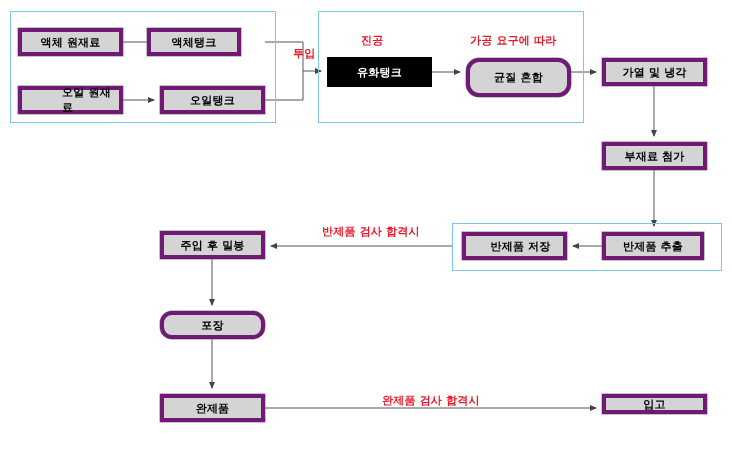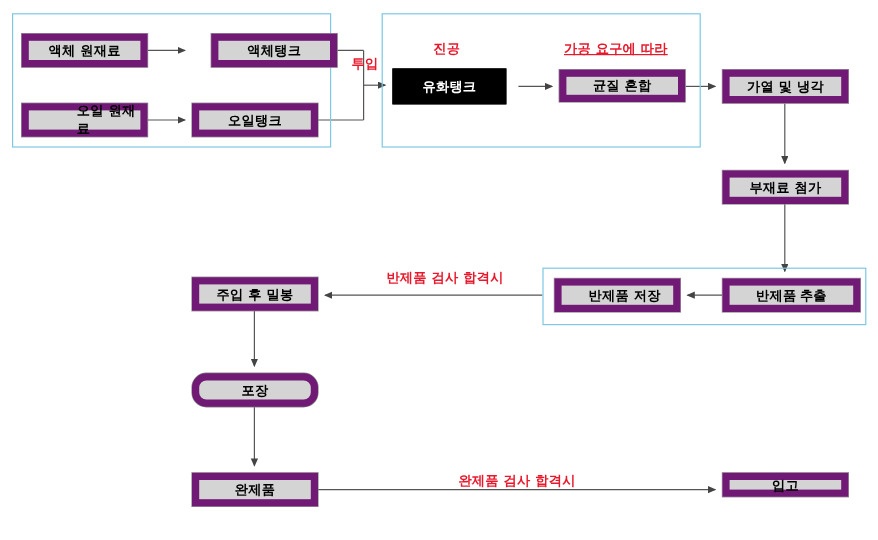--- a/index.html
+++ b/index.html
@@ -24,21 +24,21 @@
   }
   .group-box {
     position: absolute;
     border: 1px solid #7ec8e3;
     background: transparent;
     box-sizing: border-box;
   }
   .node {
     position: absolute;
     box-sizing: border-box;
-    border: 6px solid #701a75;
+    border: 4px solid #701a75;
     background: #d4d4d4;
     display: flex;
     align-items: center;
     justify-content: center;
     font-size: 11px;
     font-weight: bold;
     color: #000000;
     letter-spacing: 0.2px;
     box-shadow: 0 0 0 0.5px #888888;
   }
@@ -99,49 +99,49 @@
       <path d="M265,408 L596,408" marker-end="url(#arrow)"></path>
     </g>
   </svg>
 
   <div class="group-box" style="left:10px; top:11px; width:266px; height:112px;"></div>
   <div class="group-box" style="left:318px; top:11px; width:266px; height:112px;"></div>
   <div class="group-box" style="left:452px; top:223px; width:270px; height:48px;"></div>
 
   <div class="node" style="left:18px; top:28px; width:105px; height:28px;">액체 원재료</div>
 
-  <div class="node" style="left:176px; top:28px; width:105px; height:28px;">액체탱크</div>
+  <div class="node" style="left:147px; top:28px; width:94px; height:28px;">액체탱크</div>
 
   <div class="node" style="left:18px; top:86px; width:105px; height:28px;padding-left:40px;">오일 원재료</div>
 
   <div class="node" style="left:160px; top:86px; width:105px; height:28px;">오일탱크</div>
 
-  <div class="node dark" style="left:327px; top:57px; width:95px; height:30px;font-family:Liberation Mono, monospace;">유화탱크</div>
+  <div class="node dark" style="left:327px; top:57px; width:105px; height:30px;font-family:Liberation Mono, monospace;">유화탱크</div>
 
-  <div class="node" style="left:466px; top:58px; width:105px; height:27px;">균질 혼합</div>
+  <div class="node" style="left:466px; top:58px; width:105px; height:39px;border-radius:13px;">균질 혼합</div>
 
   <div class="node" style="left:602px; top:142px; width:105px; height:28px;">부재료 첨가</div>
 
   <div class="node" style="left:602px; top:58px; width:105px; height:28px;">가열 및 냉각</div>
 
-  <div class="node" style="left:602px; top:232px; width:115px; height:28px;font-family:Liberation Serif, serif;">반제품 추출</div>
+  <div class="node" style="left:602px; top:232px; width:102px; height:28px;">반제품 추출</div>
 
   <div class="node" style="left:462px; top:232px; width:105px; height:28px;padding-left:12px;">반제품 저장</div>
 
   <div class="node" style="left:160px; top:231px; width:105px; height:28px;">주입 후 밀봉</div>
 
   <div class="node" style="left:160px; top:311px; width:105px; height:28px;border-radius:12px;">포장</div>
 
   <div class="node" style="left:160px; top:394px; width:105px; height:28px;">완제품</div>
 
   <div class="node" style="left:602px; top:394px; width:105px; height:20px;">입고</div>
 
   <div class="edge-label" style="left:293px; top:46px;">투입</div>
 
   <div class="edge-label" style="left:361px; top:33px;">진공</div>
 
-  <div class="edge-label" style="left:470px; top:33px;text-decoration:underline;">가공 요구에 따라</div>
+  <div class="edge-label" style="left:470px; top:33px;">가공 요구에 따라</div>
 
   <div class="edge-label" style="left:322px; top:224px;">반제품 검사 합격시</div>
 
   <div class="edge-label" style="left:382px; top:393px;">완제품 검사 합격시</div>
 
 </div>
 
 </body></html>

